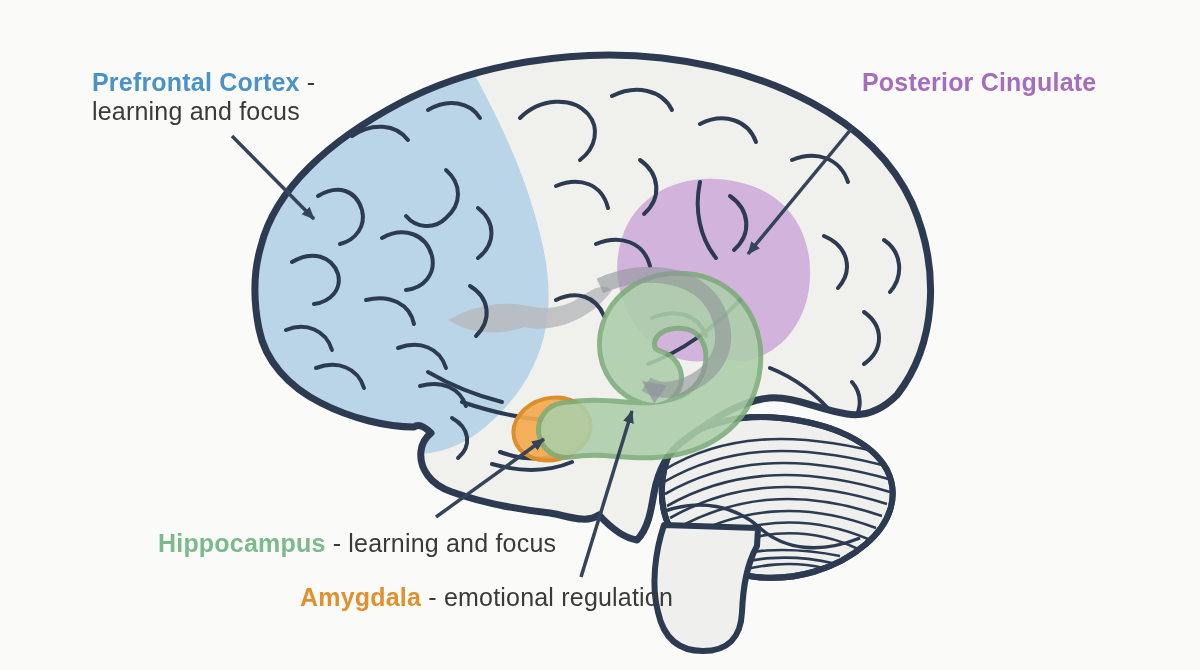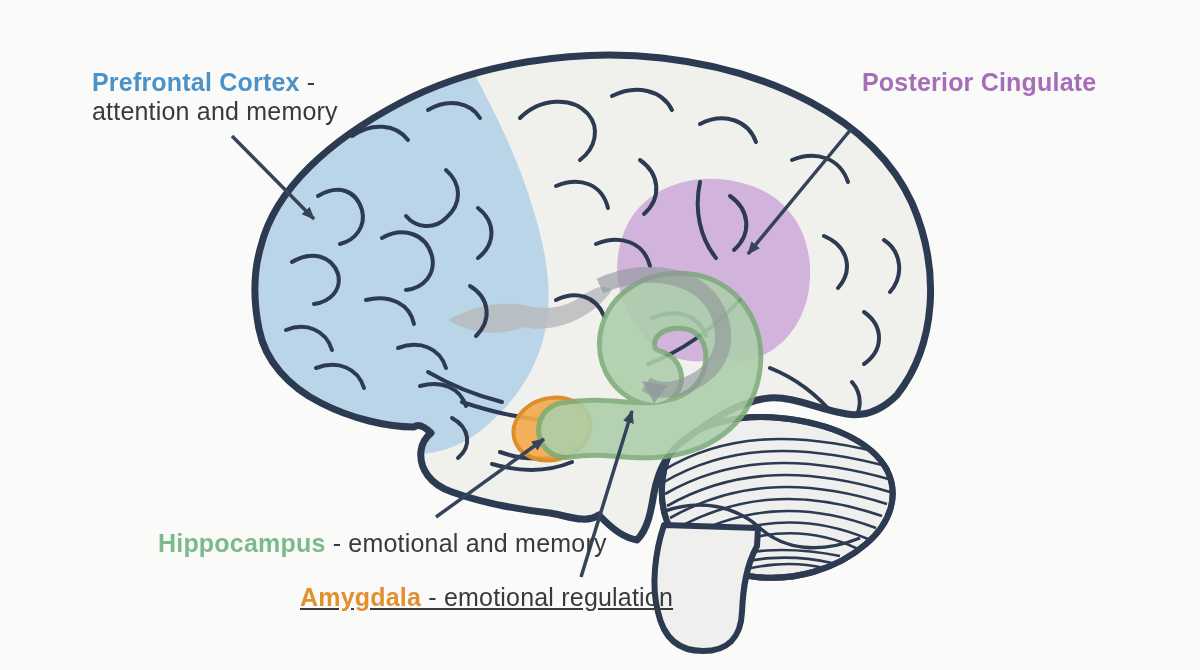--- a/index.html
+++ b/index.html
@@ -21,21 +21,21 @@
   }
   .lbl .term{font-weight:700;}
   .lbl span{white-space:pre;}
   .c-blue{color:#4b92c8;}
   .c-purple{color:#a66dbb;text-align:right;}
   .c-green{color:#7cba8b;margin-top:30px;}
   .c-orange{color:#e1902e;}
   #lbl-prefrontal{left:92px;top:68px;}
   #lbl-pcc{left:862px;top:68px;}
   #lbl-hippocampus{left:158px;top:529px;}
-  #lbl-amygdala{left:300px;top:583px;text-decoration:underline;}
+  #lbl-amygdala{left:300px;top:583px;}
 </style>
 </head>
 <body>
 
 <div id="stage">
 
   <svg width="1200" height="670" viewBox="0 0 1200 670">
     <defs>
       <path id="cerebrum-path" d="M 400,103
         C 475,63 578,48 662,58
@@ -196,28 +196,28 @@
     <g stroke="#36445a" stroke-width="3.5">
       <line x1="232" y1="136" x2="314" y2="219" marker-end="url(#head-dark)"></line>
       <line x1="852" y1="128" x2="748" y2="254" marker-end="url(#head-dark)"></line>
       <line x1="436" y1="517" x2="544" y2="439" marker-end="url(#head-dark)"></line>
       <line x1="581" y1="577" x2="632" y2="411" marker-end="url(#head-dark)"></line>
     </g>
   </svg>
 
   <div class="lbl" id="lbl-prefrontal">
     <div><span class="term c-blue">Prefrontal Cortex</span><span> -</span></div>
-    <div>attention and memory</div>
+    <div>learning and focus</div>
   </div>
 
   <div class="lbl" id="lbl-pcc">
     <div class="term c-purple">Posterior Cingulate</div>
   </div>
 
   <div class="lbl" id="lbl-hippocampus">
-    <span class="term c-green">Hippocampus</span><span> - emotional and memory</span>
+    <span class="term c-green">Hippocampus</span><span> - learning and focus</span>
   </div>
 
   <div class="lbl" id="lbl-amygdala">
     <span class="term c-orange">Amygdala</span><span> - emotional regulation</span>
   </div>
 
 </div>
 
 </body></html>

